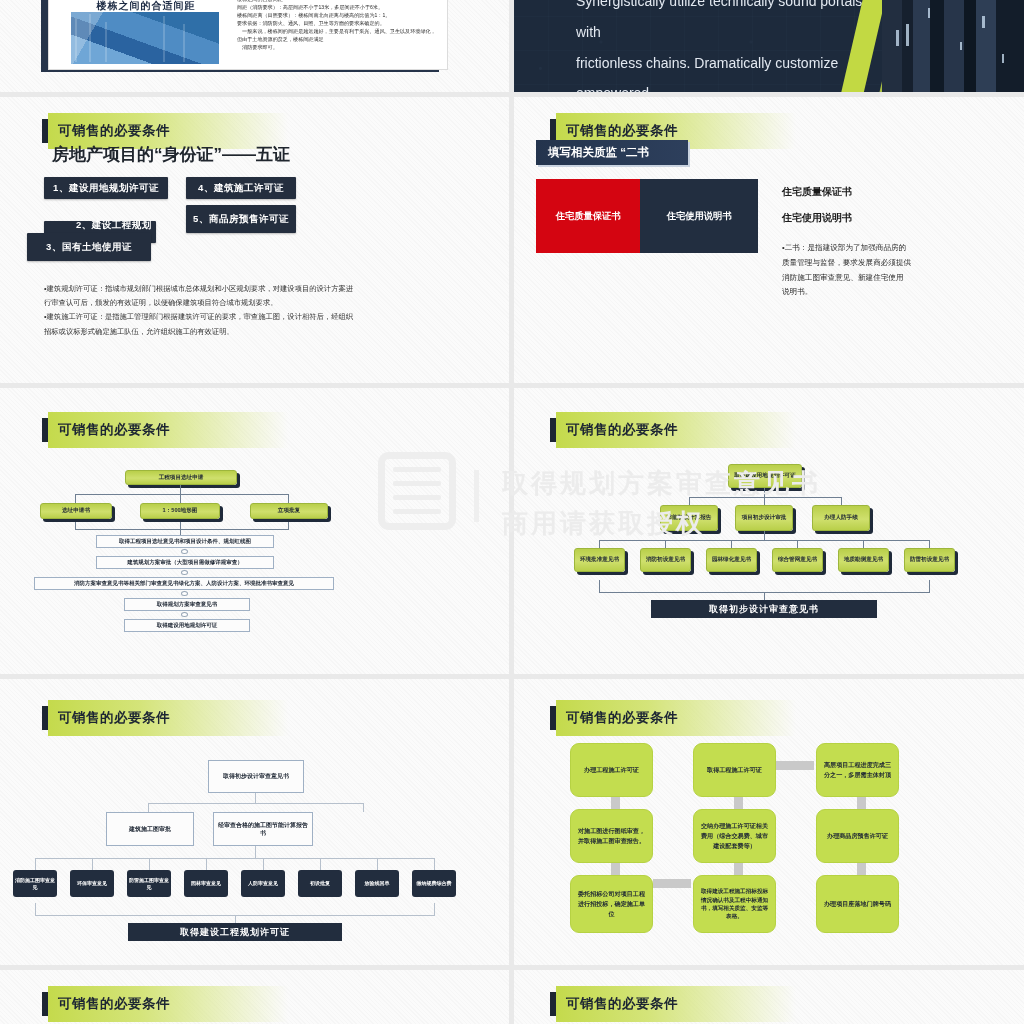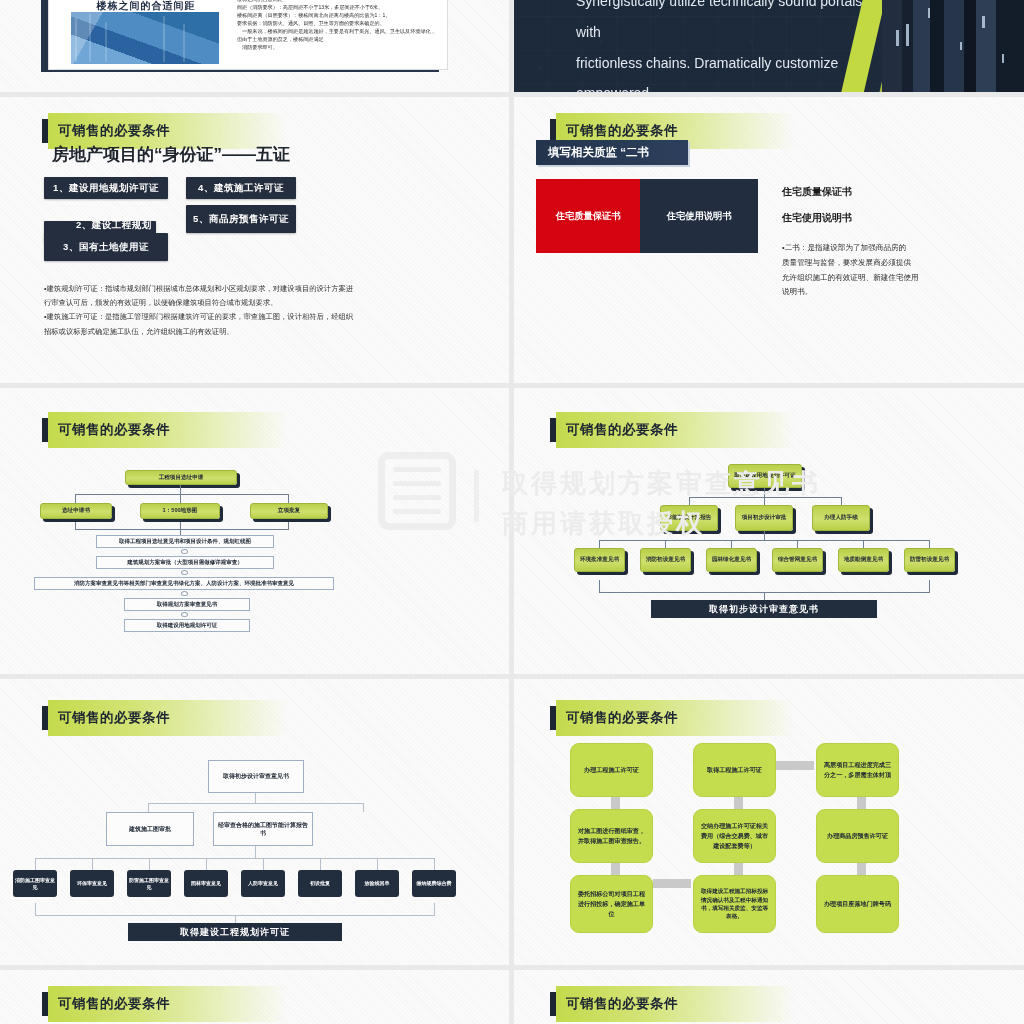--- a/index.html
+++ b/index.html
@@ -239,21 +239,21 @@
     <div class="hdr" style="left:42px; top:22px;">
       <div class="hdr-bar"></div>
       <div class="hdr-grad">
           <span class="hdr-txt">可销售的必要条件</span>
         </div>
     </div>
     <div class="s3-sub">房地产项目的“身份证”——五证</div>
 
     <div class="cert" style="left:44px;  top:80px;  width:124px; height:22px;">1、建设用地规划许可证</div>
     <div class="cert" style="left:44px;  top:124px; width:112px; height:22px;padding-left:32px;">2、建设工程规划许可证</div>
-    <div class="cert" style="left:44px;  top:136px; width:124px; height:28px;">3、国有土地使用证</div>
+    <div class="cert" style="left:27px;  top:136px; width:124px; height:28px;">3、国有土地使用证</div>
     <div class="cert" style="left:186px; top:80px;  width:110px; height:22px;">4、建筑施工许可证</div>
     <div class="cert" style="left:186px; top:108px; width:110px; height:28px;">5、商品房预售许可证</div>
 
     <div class="s3-note">
       <p>•建筑规划许可证：指城市规划部门根据城市总体规划和小区规划要求，对建设项目的设计方案进</p>
       <p>行审查认可后，颁发的有效证明，以便确保建筑项目符合城市规划要求。</p>
       <p>•建筑施工许可证：是指施工管理部门根据建筑许可证的要求，审查施工图，设计相符后，经组织</p>
       <p>招标或议标形式确定施工队伍，允许组织施工的有效证明。</p>
     </div>
   </div>
@@ -275,21 +275,21 @@
       <div class="tb-dark">
           <span>住宅使用说明书</span>
         </div>
     </div>
 
     <div class="tb-right">
       <div class="t1">住宅质量保证书</div>
       <div class="t2">住宅使用说明书</div>
       <div class="p">•二书：是指建设部为了加强商品房的</div>
       <div class="p">质量管理与监督，要求发展商必须提供</div>
-      <div class="p">允许组织施工的有效证明、新建住宅使用</div>
+      <div class="p">消防施工图审查意见、新建住宅使用</div>
       <div class="p">说明书。</div>
     </div>
   </div>
 
   <div class="slide s5 hatch">
     <div class="hdr" style="left:42px; top:30px;">
       <div class="hdr-bar"></div>
       <div class="hdr-grad">
           <span class="hdr-txt">可销售的必要条件</span>
         </div>

